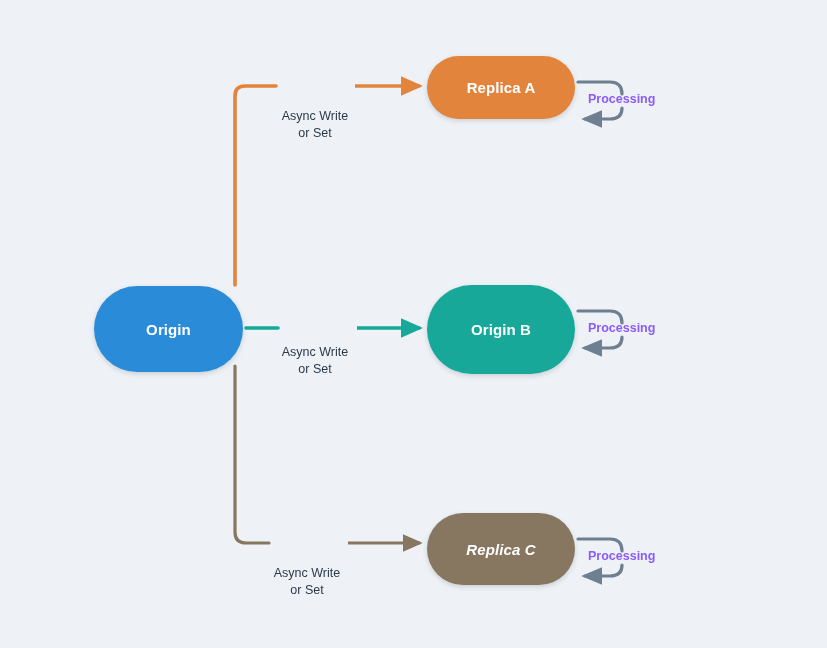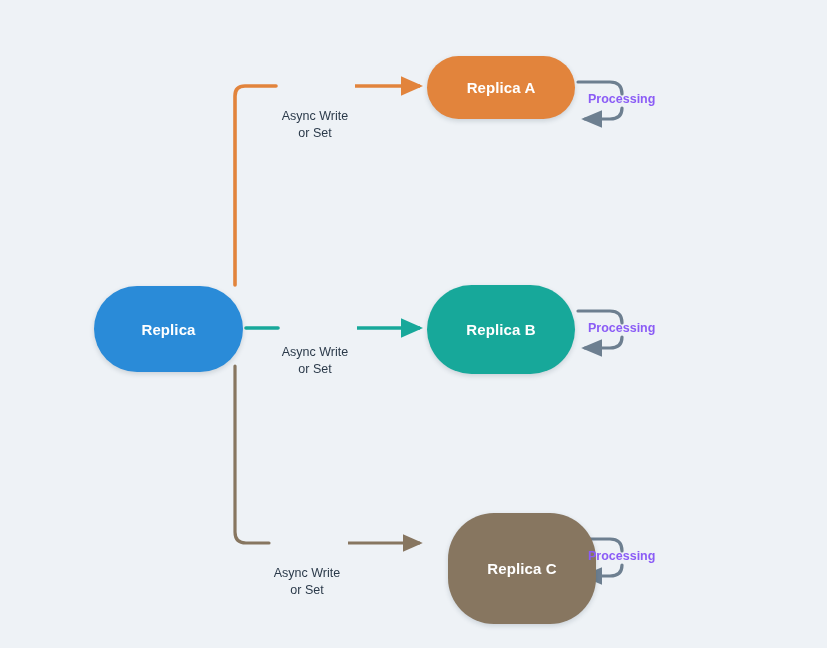--- a/index.html
+++ b/index.html
@@ -56,24 +56,25 @@
     width: 148px;
     height: 63px;
   }
   #node-replica-b {
     left: 427px;
     top: 285px;
     width: 148px;
     height: 89px;
   }
   #node-replica-c {
-    left: 448px;
+    left: 427px;
     top: 513px;
     width: 148px;
-    height: 111px;
+    height: 72px;
+    font-style: italic;
   }
 
   
   .edge-label {
     position: absolute;
     color: #2b3a4a;
     font-size: 12.5px;
     line-height: 17px;
     text-align: center;
     white-space: nowrap;
@@ -143,29 +144,29 @@
       <path d="M 622 337 Q 622 348 610 348 L 585 348" fill="none" stroke="#6d7f90" stroke-width="3.2" stroke-linecap="round" marker-end="url(#arrow-gray)"></path>
     </g>
 
     <g>
       <path d="M 578 539 L 610 539 Q 622 539 622 551" fill="none" stroke="#6d7f90" stroke-width="3.2" stroke-linecap="round"></path>
       <path d="M 622 565 Q 622 576 610 576 L 585 576" fill="none" stroke="#6d7f90" stroke-width="3.2" stroke-linecap="round" marker-end="url(#arrow-gray)"></path>
     </g>
   </svg>
 
   <div class="node" id="node-origin" style="background:#2a8bd8;">
-    <span class="node-label">Replica</span>
+    <span class="node-label">Origin</span>
   </div>
 
   <div class="node" id="node-replica-a" style="background:#e2843c;">
     <span class="node-label">Replica A</span>
   </div>
 
   <div class="node" id="node-replica-b" style="background:#17a89a;">
-    <span class="node-label">Replica B</span>
+    <span class="node-label">Origin B</span>
   </div>
 
   <div class="node" id="node-replica-c" style="background:#877660;">
     <span class="node-label">Replica C</span>
   </div>
 
   <div class="edge-label" id="edge-label-a">
     <div>Async Write</div>
     <div>or Set</div>
   </div>

